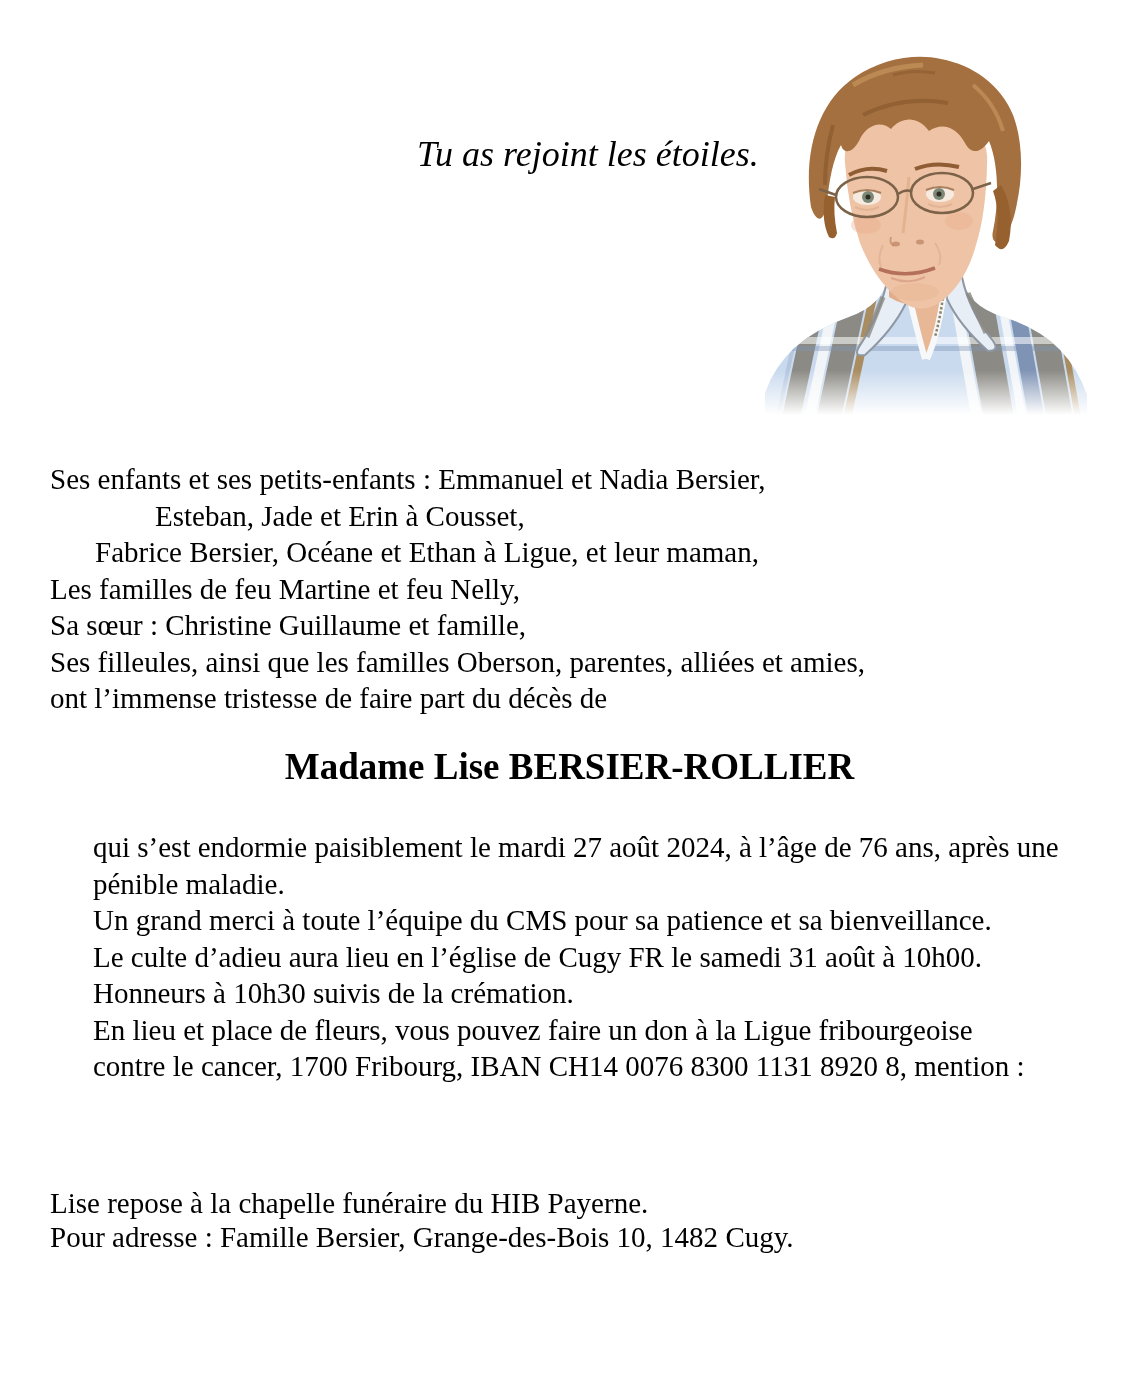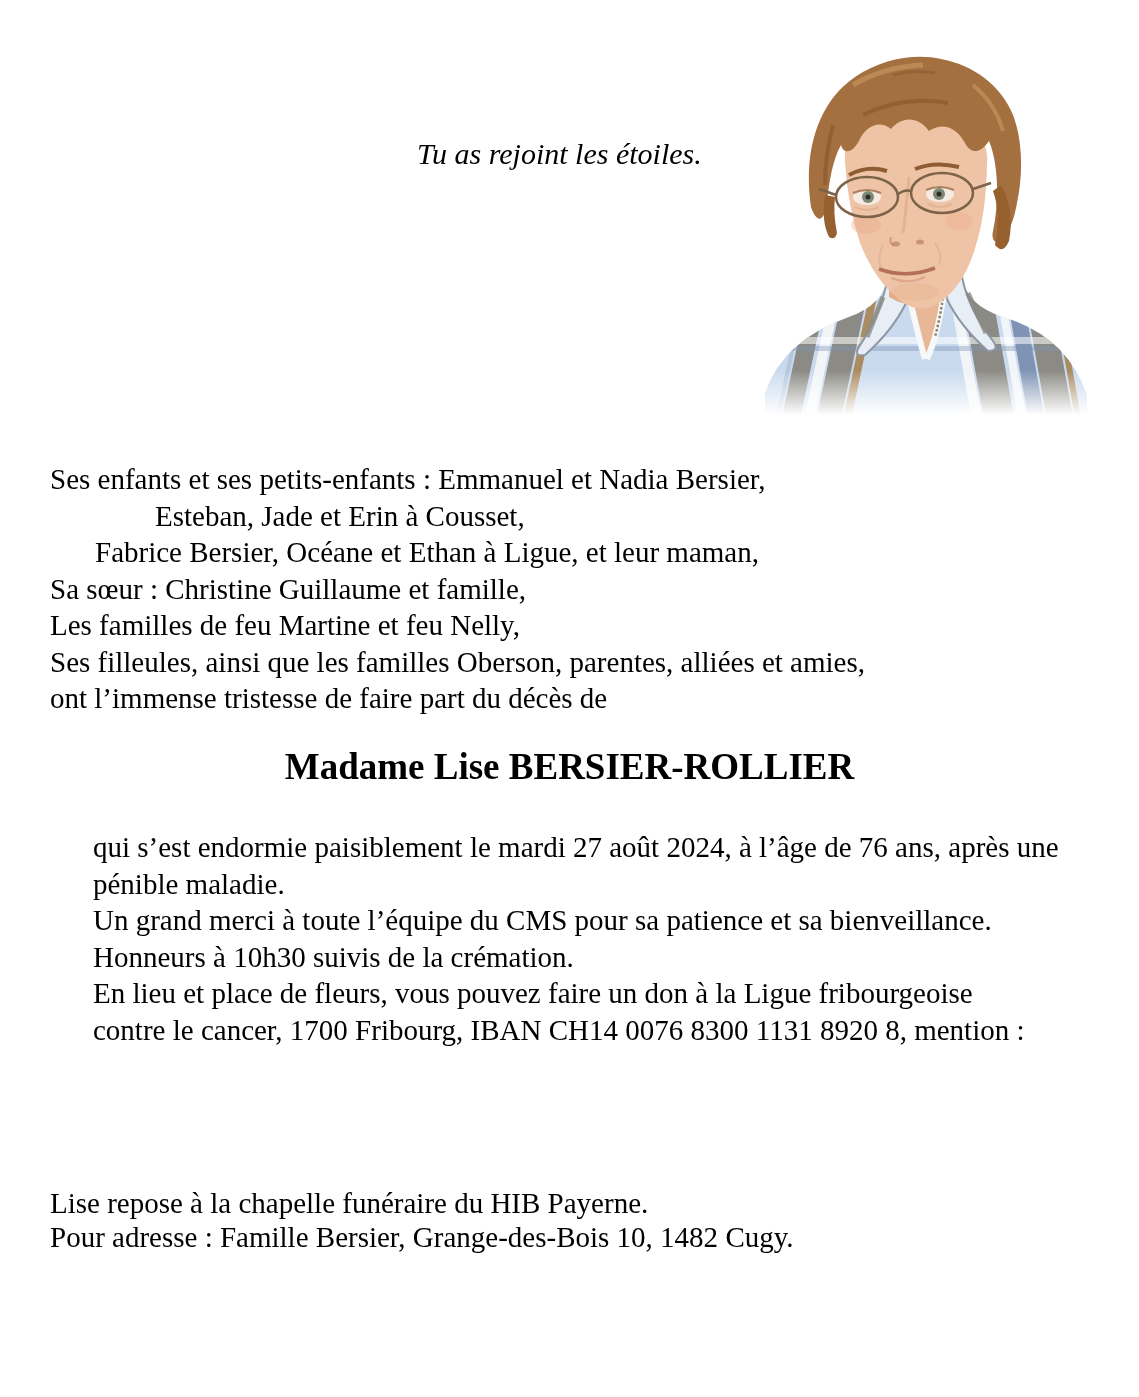--- a/index.html
+++ b/index.html
@@ -7,21 +7,21 @@
     position:relative;
     width:1139px;height:1397px;
     font-family:"Liberation Serif","DejaVu Serif",serif;
     color:#000;
     overflow:hidden;
   }
   .abs{position:absolute;}
   .quote{
     left:417px;top:136px;
     font-style:italic;
-    font-size:30px;line-height:36px;
+    font-size:36px;line-height:36px;
     white-space:nowrap;
   }
   .photo{
     left:763px;top:45px;width:327px;height:370px;
   }
   .photo svg{display:block;width:100%;height:100%;}
   .bodytext{
     font-size:29px;line-height:36.5px;
     white-space:nowrap;
   }
@@ -145,32 +145,33 @@
     </g>
 
     <rect x="0" y="325" width="327" height="45" fill="url(#fade)"></rect>
   </svg>
 </div>
 
 <div class="abs bodytext family">
   <div><span>Ses enfants et ses petits-enfants : Emmanuel et Nadia </span><b>Bersier</b><span>,</span></div>
   <div class="indent-105"><span>Esteban, Jade et Erin à Cousset,</span></div>
   <div class="indent-45"><span>Fabrice </span><b>Bersier</b><span>, Océane et Ethan à Ligue, et leur maman,</span></div>
+  <div><span>Les familles de feu Martine et feu Nelly,</span></div>
   <div><span>Sa sœur : Christine </span><b>Guillaume</b><span> et famille,</span></div>
-  <div><span>Les familles de feu Martine et feu Nelly,</span></div>
   <div><span>Ses filleules, ainsi que les familles </span><b>Oberson</b><span>, parentes, alliées et amies,</span></div>
   <div><span>ont l’immense tristesse de faire part du décès de</span></div>
 </div>
 
 <div class="abs title">Madame Lise BERSIER-ROLLIER</div>
 
 <div class="abs bodytext details">
   <div>qui s’est endormie paisiblement le mardi 27 août 2024, à l’âge de 76 ans, après une</div>
   <div>pénible maladie.</div>
   <div>Un grand merci à toute l’équipe du CMS pour sa patience et sa bienveillance.</div>
+  <div>Le culte d’adieu aura lieu en l’église de Cugy FR le samedi 31 août à 10h00.</div>
   <div>Honneurs à 10h30 suivis de la crémation.</div>
   <div>En lieu et place de fleurs, vous pouvez faire un don à la Ligue fribourgeoise</div>
   <div>contre le cancer, 1700 Fribourg, IBAN CH14 0076 8300 1131 8920 8, mention :</div>
 </div>
 
 <div class="abs bodytext resting">Lise repose à la chapelle funéraire du HIB Payerne.</div>
 
 <div class="abs bodytext address"><span>Pour adresse : Famille Bersier, Grange-des-Bois 10, 1482 </span><b>Cugy</b><span>.</span></div>
 
 </body></html>

